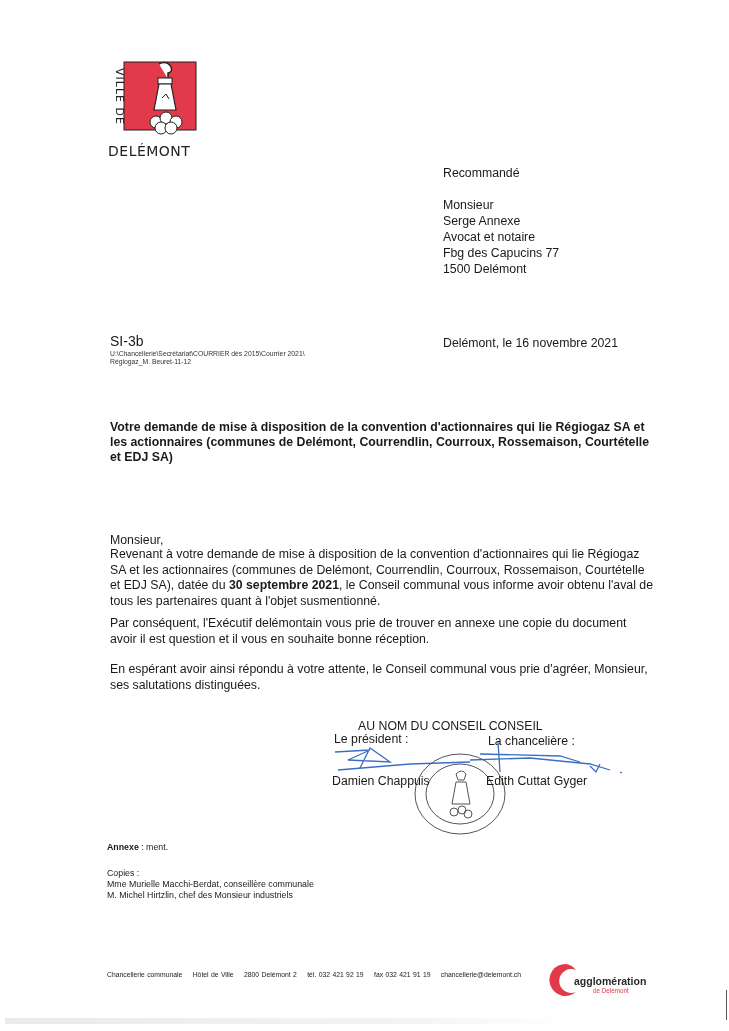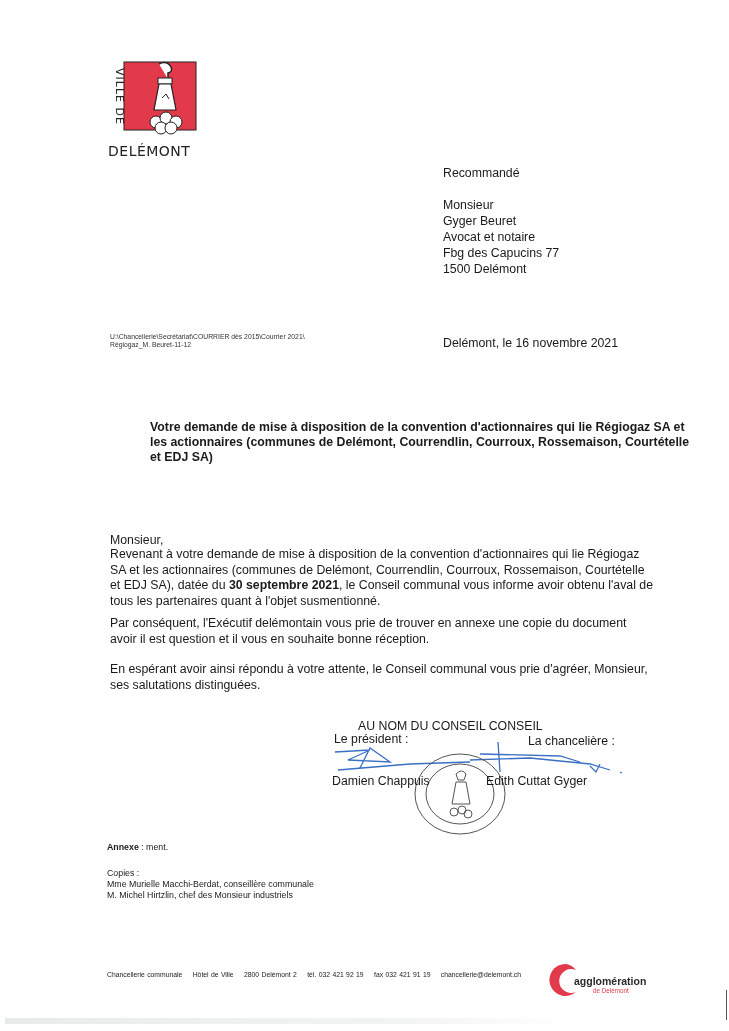--- a/index.html
+++ b/index.html
@@ -10,29 +10,29 @@
   }
   .abs { position: absolute; }
   .logo { left: 104px; top: 58px; width: 100px; height: 110px; }
   .recip { left: 443px; top: 165px; font-size: 12.3px; line-height: 16px; }
   .recip .line { display: block; }
   .recip .gap { height: 16px; }
   .ref { left: 110px; top: 333px; }
   .ref-code { font-size: 14px; display: block; margin-bottom: 1px; }
   .ref-path { font-size: 6.8px; line-height: 8px; display: block; color: #333; }
   .date { left: 443px; top: 336px; font-size: 12.3px; }
-  .subject { left: 110px; top: 420px; width: 545px; font-size: 12.3px; font-weight: bold; line-height: 15px; margin-left: 40px; }
+  .subject { left: 110px; top: 420px; width: 545px; font-size: 12.3px; font-weight: bold; line-height: 15px; }
   .salut { left: 110px; top: 503px; font-size: 12.3px; margin-top: 30px; }
   .body-text { left: 110px; width: 545px; font-size: 12.3px; line-height: 15.5px; }
   .p1 { top: 547px; }
   .p2 { top: 616px; }
   .p3 { top: 662px; }
   .sig-title { left: 358px; top: 719px; font-size: 12.3px; }
   .sig-pres { left: 334px; top: 732px; font-size: 12.3px; }
-  .sig-chan { left: 488px; top: 734px; font-size: 12.3px; margin-left: 40px; }
+  .sig-chan { left: 488px; top: 734px; font-size: 12.3px; }
   .sig-name1 { left: 332px; top: 774px; font-size: 12.3px; }
   .sig-name2 { left: 486px; top: 774px; font-size: 12.3px; }
   .seal { left: 412px; top: 752px; width: 96px; height: 84px; }
   .scribble { left: 330px; top: 738px; width: 300px; height: 50px; }
   .annexe { left: 107px; top: 842px; font-size: 8.8px; }
   .copies { left: 107px; top: 868px; font-size: 8.8px; line-height: 11px; }
   .copies .line { display: block; }
   .footer { left: 107px; top: 971px; font-size: 6.8px; color: #222; white-space: nowrap; word-spacing: 0.5px; }
   .footer span { margin-right: 8px; }
   .agglo { left: 548px; top: 962px; width: 100px; height: 36px; }
@@ -61,27 +61,28 @@
   </g>
 
   <text x="0" y="0" transform="translate(12,10) rotate(90)" font-family="DejaVu Sans, sans-serif" font-size="11" fill="#222" letter-spacing="1">VILLE DE</text>
   <text x="4" y="98" font-family="DejaVu Sans, sans-serif" font-size="14" fill="#222" letter-spacing="0.5">DELÉMONT</text>
 </svg>
 
 <div class="abs recip">
   <span class="line">Recommandé</span>
   <span class="gap" style="display:block"></span>
   <span class="line">Monsieur</span>
-  <span class="line">Gyger Beuret</span>
+  <span class="line">Serge Annexe</span>
   <span class="line">Avocat et notaire</span>
   <span class="line">Fbg des Capucins 77</span>
   <span class="line">1500 Delémont</span>
 </div>
 
 <div class="abs ref">
+  <span class="ref-code">SI-3b</span>
   <span class="ref-path">U:\Chancellerie\Secrétariat\COURRIER dès 2015\Courrier 2021\</span>
   <span class="ref-path">Régiogaz_M. Beuret-11-12</span>
 </div>
 
 <div class="abs date">Delémont, le 16 novembre 2021</div>
 
 <div class="abs subject">Votre demande de mise à disposition de la convention d'actionnaires qui lie Régiogaz SA et les actionnaires (communes de Delémont, Courrendlin, Courroux, Rossemaison, Courtételle et EDJ SA)</div>
 
 <div class="abs salut">Monsieur,</div>
 

